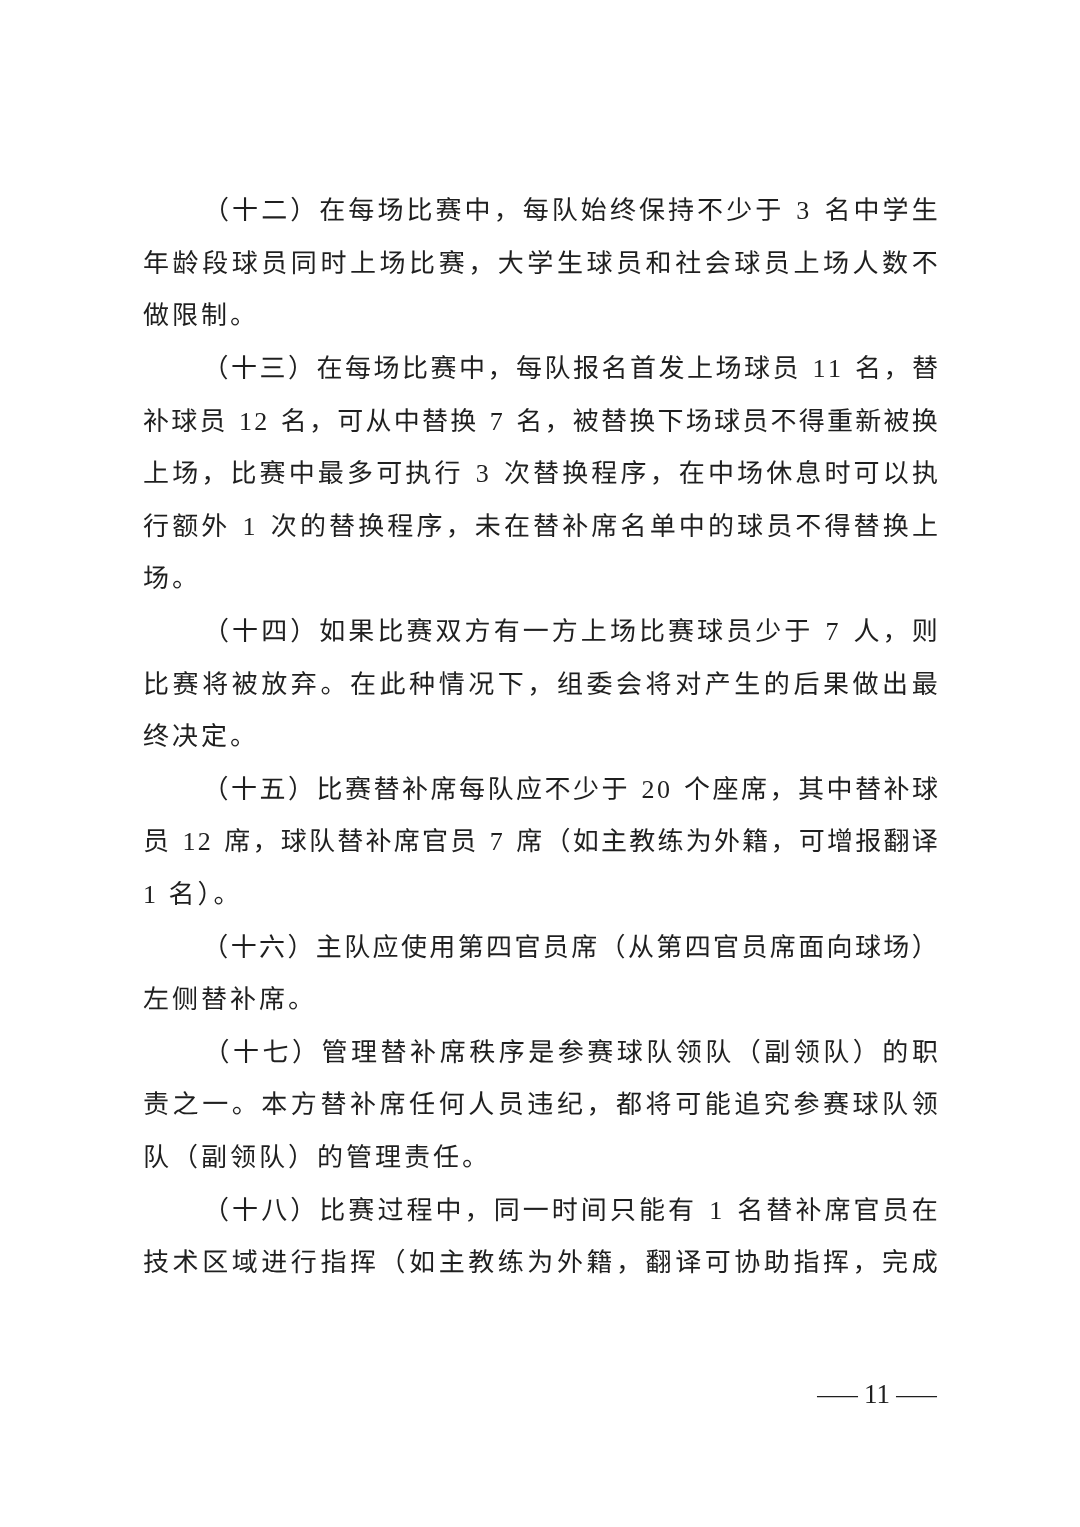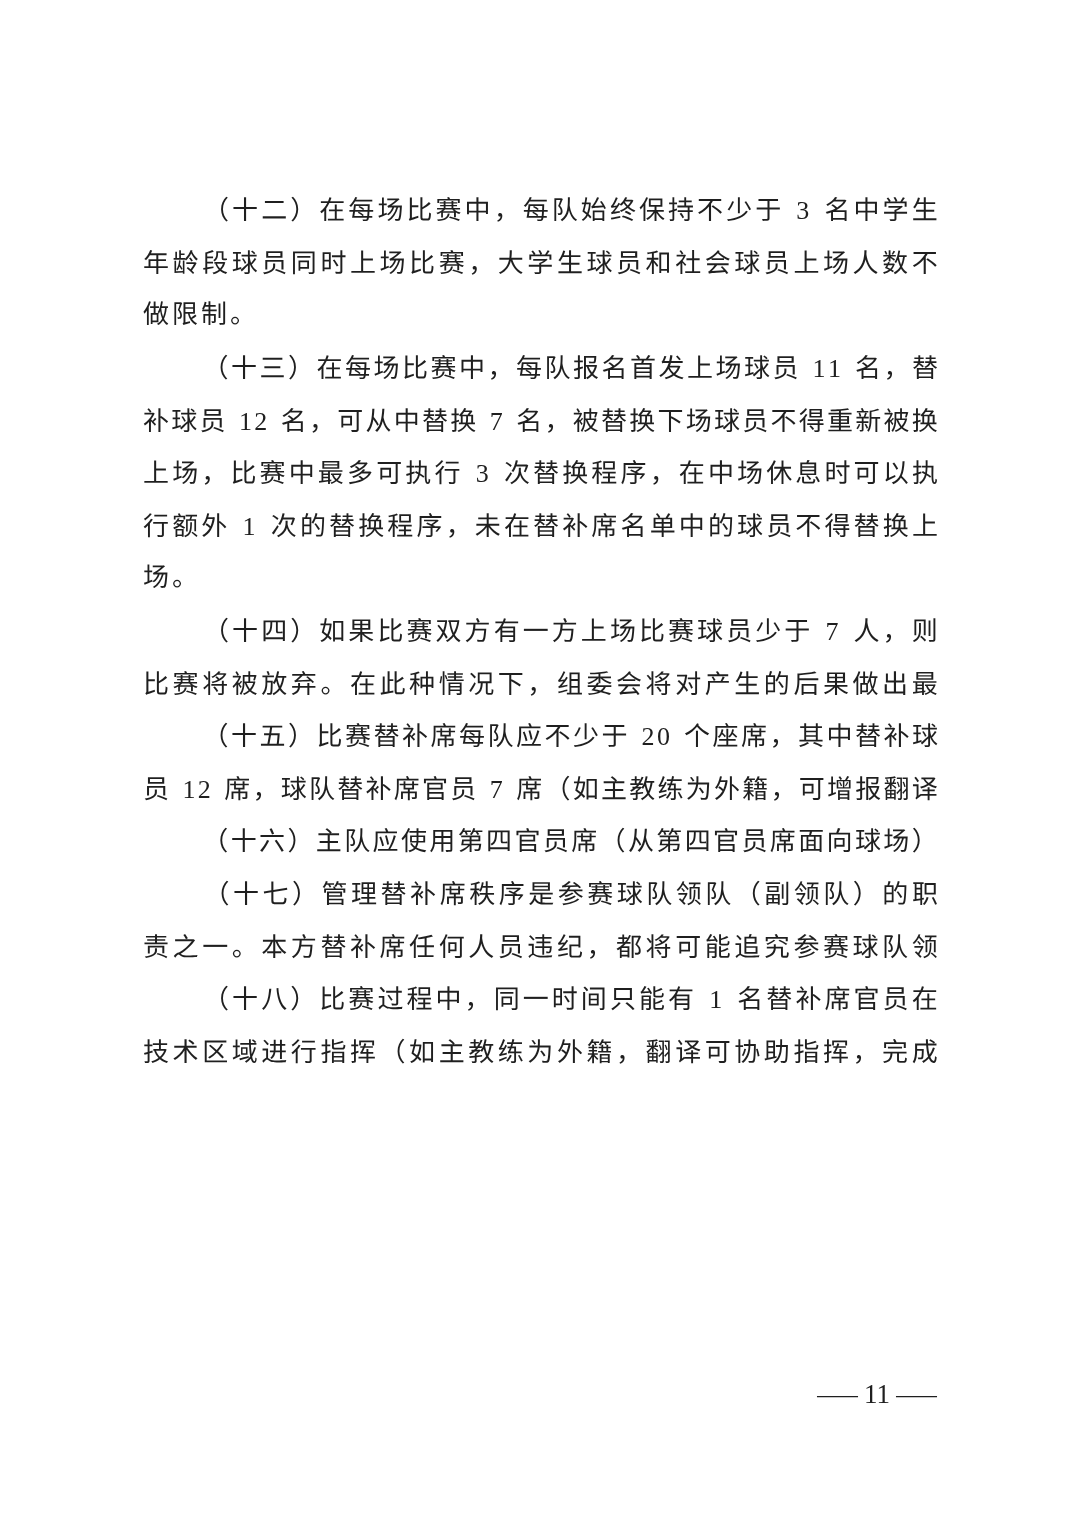--- a/index.html
+++ b/index.html
@@ -25,21 +25,21 @@
   .paragraph { margin: 0; padding: 0; }
   .line {
     height: 52.6px;
     display: flex;
     align-items: center;
     font-size: 26px;
     white-space: pre;
     line-height: 1;
   }
   .line.just { justify-content: space-between; }
-  .line.start { justify-content: flex-start; letter-spacing: 3px; font-family: Liberation Mono, monospace; }
+  .line.start { justify-content: flex-start; letter-spacing: 3px; }
   .indent-spacer { flex: 0 0 57px; width: 57px; height: 1px; }
   .ch { white-space: pre; }
   .sp { flex: 0 0 9px; width: 9px; white-space: pre; overflow: hidden; }
   .footer {
     position: absolute;
     top: 1376px;
     right: 150px;
     display: flex;
     align-items: center;
     gap: 13px;
@@ -65,31 +65,35 @@
       <div class="paragraph">
         <div class="line just"><span class="indent-spacer"></span><span class="ch">（</span><span class="ch">十</span><span class="ch">三</span><span class="ch">）</span><span class="ch">在</span><span class="ch">每</span><span class="ch">场</span><span class="ch">比</span><span class="ch">赛</span><span class="ch">中</span><span class="ch">，</span><span class="ch">每</span><span class="ch">队</span><span class="ch">报</span><span class="ch">名</span><span class="ch">首</span><span class="ch">发</span><span class="ch">上</span><span class="ch">场</span><span class="ch">球</span><span class="ch">员</span><span class="sp"> </span><span class="ch">1</span><span class="ch">1</span><span class="sp"> </span><span class="ch">名</span><span class="ch">，</span><span class="ch">替</span></div>
         <div class="line just"><span class="ch">补</span><span class="ch">球</span><span class="ch">员</span><span class="sp"> </span><span class="ch">1</span><span class="ch">2</span><span class="sp"> </span><span class="ch">名</span><span class="ch">，</span><span class="ch">可</span><span class="ch">从</span><span class="ch">中</span><span class="ch">替</span><span class="ch">换</span><span class="sp"> </span><span class="ch">7</span><span class="sp"> </span><span class="ch">名</span><span class="ch">，</span><span class="ch">被</span><span class="ch">替</span><span class="ch">换</span><span class="ch">下</span><span class="ch">场</span><span class="ch">球</span><span class="ch">员</span><span class="ch">不</span><span class="ch">得</span><span class="ch">重</span><span class="ch">新</span><span class="ch">被</span><span class="ch">换</span></div>
         <div class="line just"><span class="ch">上</span><span class="ch">场</span><span class="ch">，</span><span class="ch">比</span><span class="ch">赛</span><span class="ch">中</span><span class="ch">最</span><span class="ch">多</span><span class="ch">可</span><span class="ch">执</span><span class="ch">行</span><span class="sp"> </span><span class="ch">3</span><span class="sp"> </span><span class="ch">次</span><span class="ch">替</span><span class="ch">换</span><span class="ch">程</span><span class="ch">序</span><span class="ch">，</span><span class="ch">在</span><span class="ch">中</span><span class="ch">场</span><span class="ch">休</span><span class="ch">息</span><span class="ch">时</span><span class="ch">可</span><span class="ch">以</span><span class="ch">执</span></div>
         <div class="line just"><span class="ch">行</span><span class="ch">额</span><span class="ch">外</span><span class="sp"> </span><span class="ch">1</span><span class="sp"> </span><span class="ch">次</span><span class="ch">的</span><span class="ch">替</span><span class="ch">换</span><span class="ch">程</span><span class="ch">序</span><span class="ch">，</span><span class="ch">未</span><span class="ch">在</span><span class="ch">替</span><span class="ch">补</span><span class="ch">席</span><span class="ch">名</span><span class="ch">单</span><span class="ch">中</span><span class="ch">的</span><span class="ch">球</span><span class="ch">员</span><span class="ch">不</span><span class="ch">得</span><span class="ch">替</span><span class="ch">换</span><span class="ch">上</span></div>
         <div class="line start">场。</div>
       </div>
       <div class="paragraph">
         <div class="line just"><span class="indent-spacer"></span><span class="ch">（</span><span class="ch">十</span><span class="ch">四</span><span class="ch">）</span><span class="ch">如</span><span class="ch">果</span><span class="ch">比</span><span class="ch">赛</span><span class="ch">双</span><span class="ch">方</span><span class="ch">有</span><span class="ch">一</span><span class="ch">方</span><span class="ch">上</span><span class="ch">场</span><span class="ch">比</span><span class="ch">赛</span><span class="ch">球</span><span class="ch">员</span><span class="ch">少</span><span class="ch">于</span><span class="sp"> </span><span class="ch">7</span><span class="sp"> </span><span class="ch">人</span><span class="ch">，</span><span class="ch">则</span></div>
         <div class="line just"><span class="ch">比</span><span class="ch">赛</span><span class="ch">将</span><span class="ch">被</span><span class="ch">放</span><span class="ch">弃</span><span class="ch">。</span><span class="ch">在</span><span class="ch">此</span><span class="ch">种</span><span class="ch">情</span><span class="ch">况</span><span class="ch">下</span><span class="ch">，</span><span class="ch">组</span><span class="ch">委</span><span class="ch">会</span><span class="ch">将</span><span class="ch">对</span><span class="ch">产</span><span class="ch">生</span><span class="ch">的</span><span class="ch">后</span><span class="ch">果</span><span class="ch">做</span><span class="ch">出</span><span class="ch">最</span></div>
+        <div class="line start">终决定。</div>
       </div>
       <div class="paragraph">
         <div class="line just"><span class="indent-spacer"></span><span class="ch">（</span><span class="ch">十</span><span class="ch">五</span><span class="ch">）</span><span class="ch">比</span><span class="ch">赛</span><span class="ch">替</span><span class="ch">补</span><span class="ch">席</span><span class="ch">每</span><span class="ch">队</span><span class="ch">应</span><span class="ch">不</span><span class="ch">少</span><span class="ch">于</span><span class="sp"> </span><span class="ch">2</span><span class="ch">0</span><span class="sp"> </span><span class="ch">个</span><span class="ch">座</span><span class="ch">席</span><span class="ch">，</span><span class="ch">其</span><span class="ch">中</span><span class="ch">替</span><span class="ch">补</span><span class="ch">球</span></div>
         <div class="line just"><span class="ch">员</span><span class="sp"> </span><span class="ch">1</span><span class="ch">2</span><span class="sp"> </span><span class="ch">席</span><span class="ch">，</span><span class="ch">球</span><span class="ch">队</span><span class="ch">替</span><span class="ch">补</span><span class="ch">席</span><span class="ch">官</span><span class="ch">员</span><span class="sp"> </span><span class="ch">7</span><span class="sp"> </span><span class="ch">席</span><span class="ch">（</span><span class="ch">如</span><span class="ch">主</span><span class="ch">教</span><span class="ch">练</span><span class="ch">为</span><span class="ch">外</span><span class="ch">籍</span><span class="ch">，</span><span class="ch">可</span><span class="ch">增</span><span class="ch">报</span><span class="ch">翻</span><span class="ch">译</span></div>
+        <div class="line start">1 名）。</div>
       </div>
       <div class="paragraph">
         <div class="line just"><span class="indent-spacer"></span><span class="ch">（</span><span class="ch">十</span><span class="ch">六</span><span class="ch">）</span><span class="ch">主</span><span class="ch">队</span><span class="ch">应</span><span class="ch">使</span><span class="ch">用</span><span class="ch">第</span><span class="ch">四</span><span class="ch">官</span><span class="ch">员</span><span class="ch">席</span><span class="ch">（</span><span class="ch">从</span><span class="ch">第</span><span class="ch">四</span><span class="ch">官</span><span class="ch">员</span><span class="ch">席</span><span class="ch">面</span><span class="ch">向</span><span class="ch">球</span><span class="ch">场</span><span class="ch">）</span></div>
+        <div class="line start">左侧替补席。</div>
       </div>
       <div class="paragraph">
         <div class="line just"><span class="indent-spacer"></span><span class="ch">（</span><span class="ch">十</span><span class="ch">七</span><span class="ch">）</span><span class="ch">管</span><span class="ch">理</span><span class="ch">替</span><span class="ch">补</span><span class="ch">席</span><span class="ch">秩</span><span class="ch">序</span><span class="ch">是</span><span class="ch">参</span><span class="ch">赛</span><span class="ch">球</span><span class="ch">队</span><span class="ch">领</span><span class="ch">队</span><span class="ch">（</span><span class="ch">副</span><span class="ch">领</span><span class="ch">队</span><span class="ch">）</span><span class="ch">的</span><span class="ch">职</span></div>
         <div class="line just"><span class="ch">责</span><span class="ch">之</span><span class="ch">一</span><span class="ch">。</span><span class="ch">本</span><span class="ch">方</span><span class="ch">替</span><span class="ch">补</span><span class="ch">席</span><span class="ch">任</span><span class="ch">何</span><span class="ch">人</span><span class="ch">员</span><span class="ch">违</span><span class="ch">纪</span><span class="ch">，</span><span class="ch">都</span><span class="ch">将</span><span class="ch">可</span><span class="ch">能</span><span class="ch">追</span><span class="ch">究</span><span class="ch">参</span><span class="ch">赛</span><span class="ch">球</span><span class="ch">队</span><span class="ch">领</span></div>
+        <div class="line start">队（副领队）的管理责任。</div>
       </div>
       <div class="paragraph">
         <div class="line just"><span class="indent-spacer"></span><span class="ch">（</span><span class="ch">十</span><span class="ch">八</span><span class="ch">）</span><span class="ch">比</span><span class="ch">赛</span><span class="ch">过</span><span class="ch">程</span><span class="ch">中</span><span class="ch">，</span><span class="ch">同</span><span class="ch">一</span><span class="ch">时</span><span class="ch">间</span><span class="ch">只</span><span class="ch">能</span><span class="ch">有</span><span class="sp"> </span><span class="ch">1</span><span class="sp"> </span><span class="ch">名</span><span class="ch">替</span><span class="ch">补</span><span class="ch">席</span><span class="ch">官</span><span class="ch">员</span><span class="ch">在</span></div>
         <div class="line just"><span class="ch">技</span><span class="ch">术</span><span class="ch">区</span><span class="ch">域</span><span class="ch">进</span><span class="ch">行</span><span class="ch">指</span><span class="ch">挥</span><span class="ch">（</span><span class="ch">如</span><span class="ch">主</span><span class="ch">教</span><span class="ch">练</span><span class="ch">为</span><span class="ch">外</span><span class="ch">籍</span><span class="ch">，</span><span class="ch">翻</span><span class="ch">译</span><span class="ch">可</span><span class="ch">协</span><span class="ch">助</span><span class="ch">指</span><span class="ch">挥</span><span class="ch">，</span><span class="ch">完</span><span class="ch">成</span></div>
       </div>
     </div>
   <div class="footer">
     <span class="footer-dash">—</span>
     <span>11</span>
     <span class="footer-dash">—</span>

